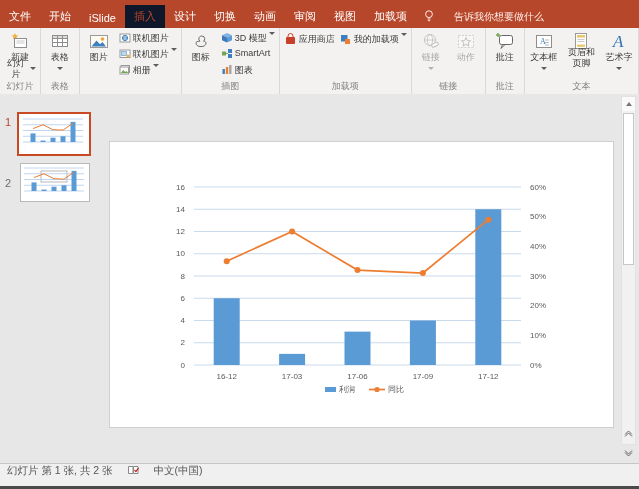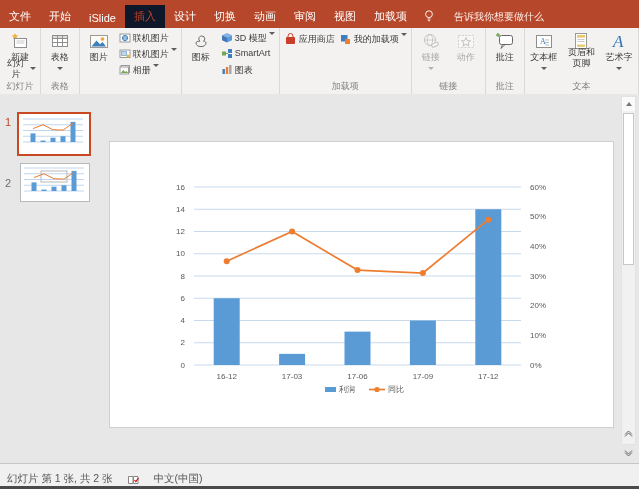--- a/index.html
+++ b/index.html
@@ -47,21 +47,21 @@
            border:1px solid #E3E1E1;box-sizing:border-box;}
   .vup{height:14px;display:flex;align-items:center;justify-content:center;background:#FAFAFA;}
   .uparr{width:0;height:0;border-left:3.5px solid transparent;border-right:3.5px solid transparent;
          border-bottom:4.5px solid #777;}
   .vthumb{position:absolute;top:16px;left:1px;right:1px;height:152px;background:#FFFFFF;
           border:1px solid #C6C6C6;box-sizing:border-box;}
   .slidenav{position:absolute;right:6px;bottom:28px;display:flex;flex-direction:column;gap:2px;align-items:center;}
 
   
   .statusbar{position:absolute;left:0;right:0;bottom:3px;height:22px;background:#F0F0F0;
-             border-top:1px solid #C6C6C6;display:flex;align-items:flex-end;
+             border-top:1px solid #C6C6C6;display:flex;align-items:flex-start;
              font-size:10.5px;color:#565656;}
   .sb-item{display:flex;align-items:center;gap:4px;padding:0 7px;white-space:nowrap;cursor:default;}
   .sb-right{margin-left:auto;display:flex;align-items:center;}
   .viewbtn{width:24px;height:20px;display:flex;align-items:center;justify-content:center;cursor:default;}
   .viewbtn.sel{background:#D6D6D6;}
   .bottomedge{position:absolute;left:0;right:0;bottom:0;height:3px;background:#4A4A4A;}
 </style>
 </head>
 <body>
 
@@ -220,20 +220,21 @@
           <div class="smallbtn">
             <span><svg width="12" height="11" viewBox="0 0 12 11">
                   <rect x="1.5" y="5" width="2.4" height="5" fill="#3E7FBF"></rect>
                   <rect x="4.8" y="3" width="2.4" height="7" fill="#ED7D31"></rect>
                   <rect x="8.1" y="1" width="2.4" height="9" fill="#A5A5A5"></rect>
                 </svg></span>
             <span>图表</span>
           </div>
         </div>
       </div>
+      <div class="glabel">插图</div>
     </div>
 
     <div class="group">
       <div class="gcontent">
         <div class="medcol">
           <div class="smallbtn">
             <span><svg width="13" height="12" viewBox="0 0 13 12">
                   <path d="M4 4V3a2.5 2.5 0 0 1 5 0v1" fill="none" stroke="#C8402A"></path>
                   <rect x="2" y="4" width="9" height="7" rx="1" fill="#C8402A"></rect>
                 </svg></span>

